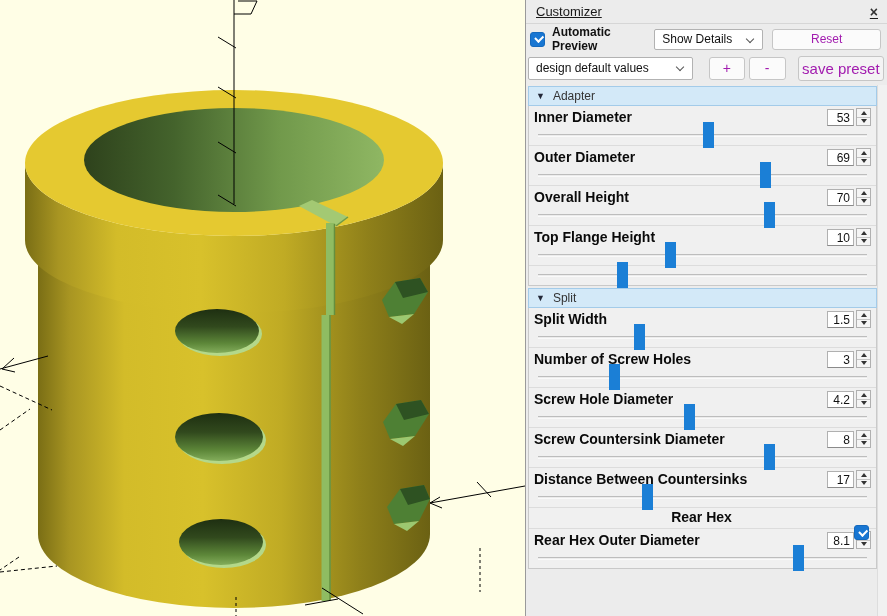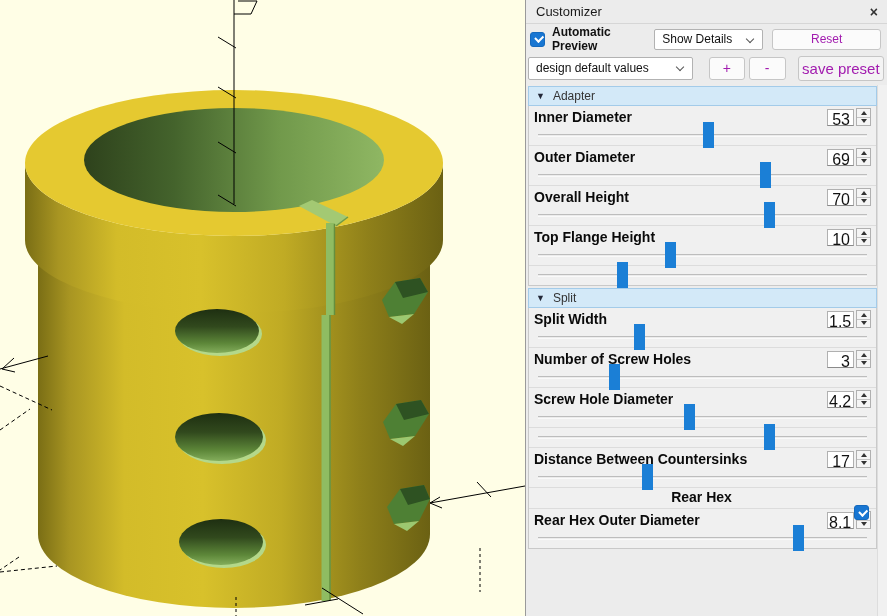--- a/index.html
+++ b/index.html
@@ -14,21 +14,21 @@
 
   
   .panel {
     width:362px; height:616px; flex:none; background:#ececec;
     border-left:1px solid #9a9a9a; display:flex; flex-direction:column;
     font-size:12px; color:#111;
   }
   .titlebar {
     height:24px; flex:none; display:flex; align-items:center;
     padding:0 9px 0 10px; border-bottom:1px solid #d6d6d6; background:#ececec;
-    font-size:13px; color:#1a1a1a;
+    font-size:13px; color:#1a1a1a;text-decoration:underline;
   }
   .titlebar .close {
     margin-left:auto; font-size:14px; font-weight:bold; color:#333;
     line-height:14px; cursor:default;
   }
   .toolbar-row1 { height:22px; margin:4px 6px 0 4px; display:flex; align-items:center; flex:none; }
   .toolbar-row2 { height:24px; margin:6px 3px 5px 2px; display:flex; align-items:center; flex:none; }
   .cb {
     width:15px; height:15px; border-radius:3px; background:#1876d2;
     position:relative; flex:none; border:1px solid #1469bd;
@@ -70,21 +70,21 @@
   .tri { font-size:9px; color:#232838; line-height:9px; }
   .section-box { border:1px solid #c9c9c9; border-top:none; background:#f0f0f0; }
 
   .prow { border-bottom:1px solid #dcdcdc; }
   .prow:last-child { border-bottom:none; }
   .label-line { height:20px; display:flex; align-items:center; padding:2px 5px 0 5px; }
   .plabel { font-weight:bold; font-size:14px; color:#0a0a0a; white-space:nowrap; }
   .spin { margin-left:auto; display:flex; align-items:center; }
   .spin-val {
     width:27px; height:17px; background:#fff; border:1px solid #b0b0b0;
-    border-bottom-color:#8a8a8a; font-size:16px; text-align:right; padding:1px 3px 0 1px;
+    border-bottom-color:#8a8a8a; font-size:12px; text-align:right; padding:1px 3px 0 1px;
   }
   .spin-btns { width:15px; height:18px; border:1px solid #b0b0b0; margin-left:2px;
     background:#f5f5f5; display:flex; flex-direction:column; }
   .spin-btns div { flex:1; display:flex; align-items:center; justify-content:center; }
   .spin-btns div:first-child { border-bottom:1px solid #c4c4c4; }
   .arr-up { width:0; height:0; border-left:3px solid transparent; border-right:3px solid transparent; border-bottom:4px solid #333; }
   .arr-dn { width:0; height:0; border-left:3px solid transparent; border-right:3px solid transparent; border-top:4px solid #333; }
 
   .slider-line { height:19px; position:relative; margin:0 9px; }
   .track { position:absolute; left:0; right:0; top:8px; height:3px; background:#ececec;
@@ -393,20 +393,34 @@
                     </div>
                   </span>
                 </span>
               </div>
               <div class="slider-line">
                 <div class="track"></div>
                 <div class="handle" style="left: calc(45.9% - 5px); background: rgb(27, 127, 214);"></div>
               </div>
             </div>
             <div class="prow">
+              <div class="label-line">
+                <span class="plabel">Screw Countersink Diameter</span>
+                <span class="spin">
+                  <span class="spin-val">8</span>
+                  <span class="spin-btns">
+                    <div>
+                      <span class="arr-up"></span>
+                    </div>
+                    <div>
+                      <span class="arr-dn"></span>
+                    </div>
+                  </span>
+                </span>
+              </div>
               <div class="slider-line">
                 <div class="track"></div>
                 <div class="handle" style="left: calc(70.1% - 5px); background: rgb(27, 127, 214);"></div>
               </div>
             </div>
             <div class="prow">
               <div class="label-line">
                 <span class="plabel">Distance Between Countersinks</span>
                 <span class="spin">
                   <span class="spin-val">17</span>

